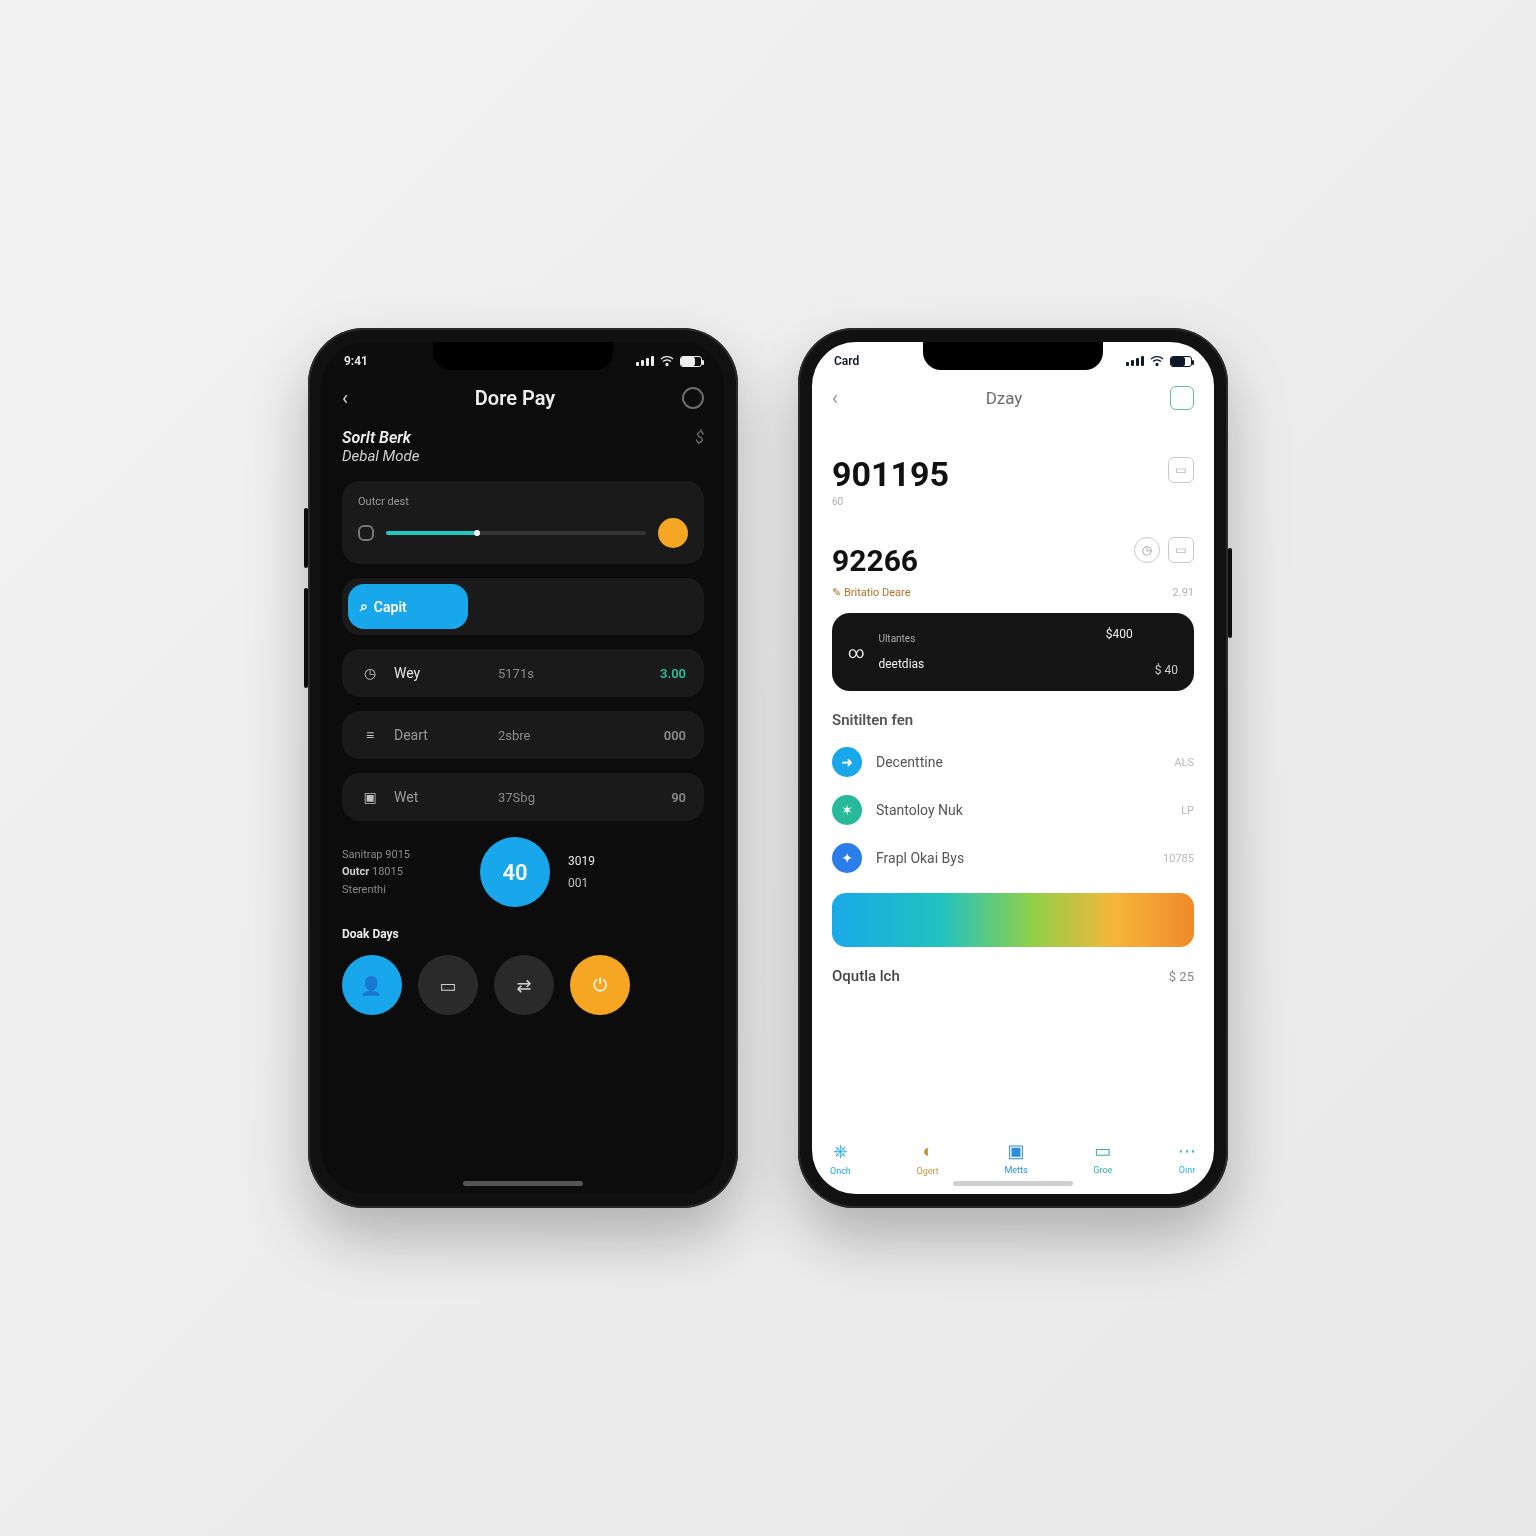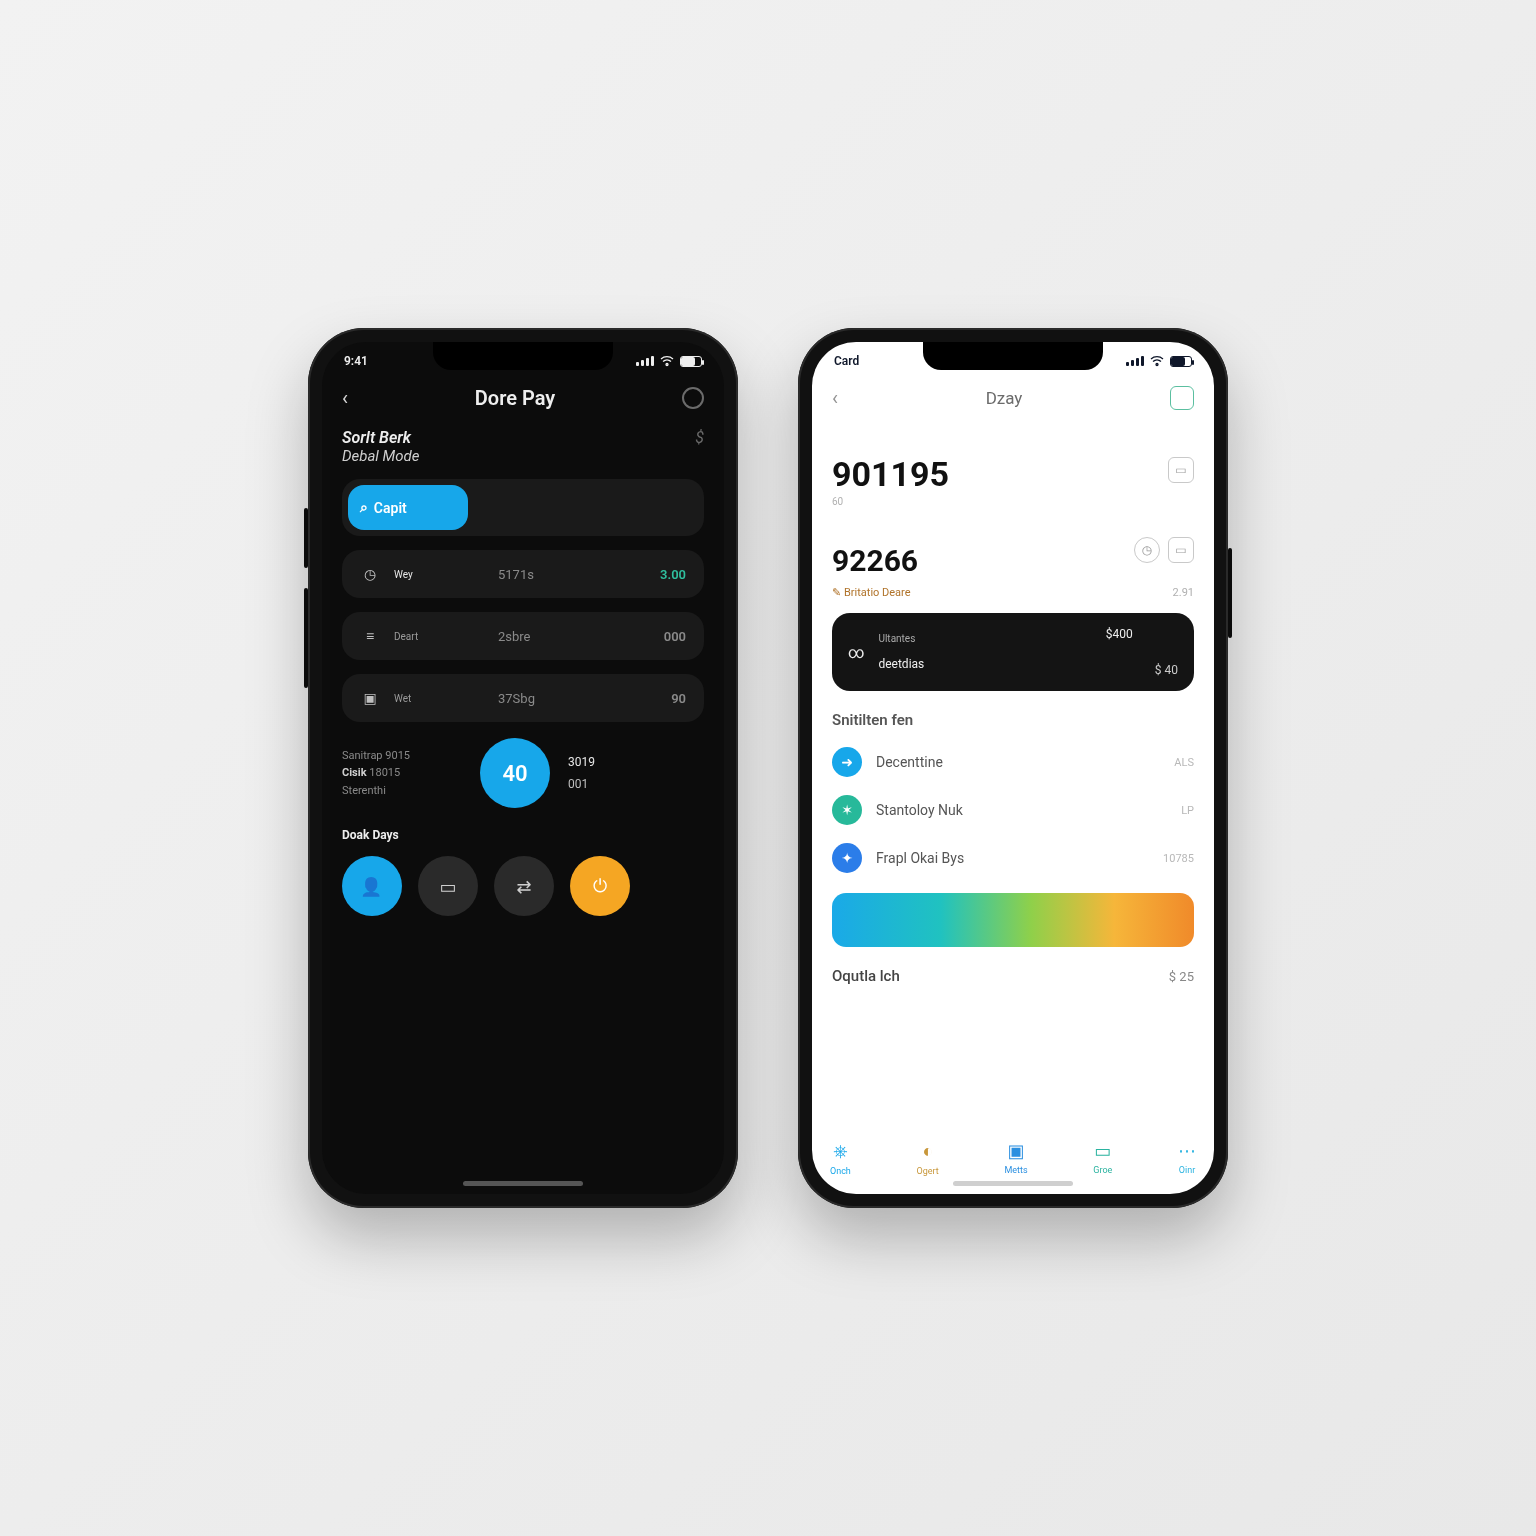--- a/index.html
+++ b/index.html
@@ -75,21 +75,21 @@
     display:flex; align-items:center; gap:6px; color:#fff; font-weight:600; font-size:14px;
   }
   .seg .rest { flex:1; display:flex; align-items:center; justify-content:space-between; padding:0 18px; color:#8d8d8d; font-size:13px;}
   .seg .rest .num { color:#bdbdbd; }
 
   .drow {
     margin-top:14px; background:#1a1a1a; border-radius:18px; padding:16px 18px;
     display:flex; align-items:center; gap:14px;
   }
   .drow .ic { width:20px; text-align:center; color:#bfbfbf; font-size:14px;}
-  .drow .lab { flex:0 0 90px; color:#e6e6e6; font-size:10px;}
+  .drow .lab { flex:0 0 90px; color:#e6e6e6; font-size:14px;}
   .drow .mid { flex:1; color:#8a8a8a; font-size:13px;}
   .drow .val { color:#2fbf9e; font-size:13px; font-weight:600;}
   .drow.dim .lab { color:#9a9a9a;}
   .drow.dim .val { color:#8a8a8a;}
 
   .metrics { margin-top:16px; display:flex; align-items:center; gap:18px;}
   .metrics .text { flex:0 0 120px; font-size:11px; color:#8a8a8a; line-height:1.6;}
   .metrics .text b { color:#cfcfcf;}
   .bubble { width:70px;height:70px;border-radius:50%;background:#17a7ea;display:flex;align-items:center;justify-content:center;font-size:22px;font-weight:600;color:#fff;}
   .mvals { display:flex; flex-direction:column; gap:8px; font-size:12px; color:#bfbfbf;}
@@ -187,20 +187,31 @@
       </div>
 
       <div class="d-sub">
         <div>
           <div class="t1">Sorlt Berk</div>
           <div class="t2">Debal Mode</div>
         </div>
         <span class="icn">$</span>
       </div>
 
+      <div class="slider-card">
+        <div class="lbl">Outcr dest</div>
+        <div class="slider-row">
+          <span class="slider-ico"></span>
+          <div class="slider-track">
+            <div class="slider-fill"></div>
+              <div class="slider-knob"></div>
+          </div>
+          <span class="slider-dot"></span>
+        </div>
+      </div>
 
       <div class="seg">
         <div class="chip">
           <span>⌕</span>
           <span>Capit</span>
         </div>
       </div>
 
       <div class="drow">
         <span class="ic">◷</span>
@@ -219,21 +230,21 @@
       <div class="drow dim">
         <span class="ic">▣</span>
         <span class="lab">Wet</span>
         <span class="mid">37Sbg</span>
         <span class="val">90</span>
       </div>
 
       <div class="metrics">
         <div class="text">
           <div>Sanitrap 9015</div>
-          <div><b>Cisik</b> <span>18015</span></div>
+          <div><b>Outcr</b> <span>18015</span></div>
           <div>Sterenthi</div>
         </div>
         <div class="bubble">40</div>
         <div class="mvals">
           <span>3019</span>
           <span>001</span>
         </div>
       </div>
 
       <div class="d-section-title">Doak Days</div>

